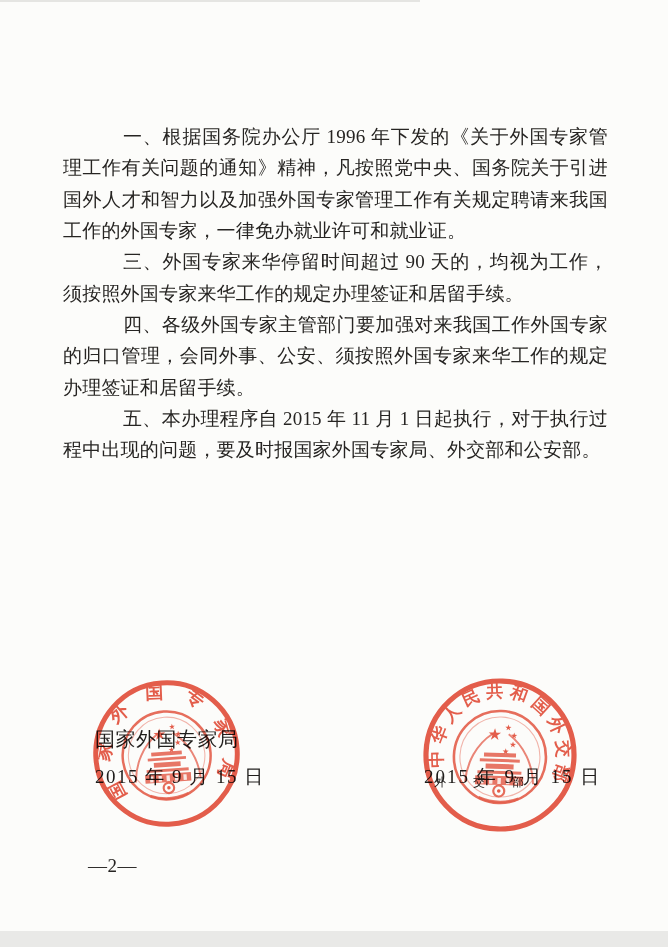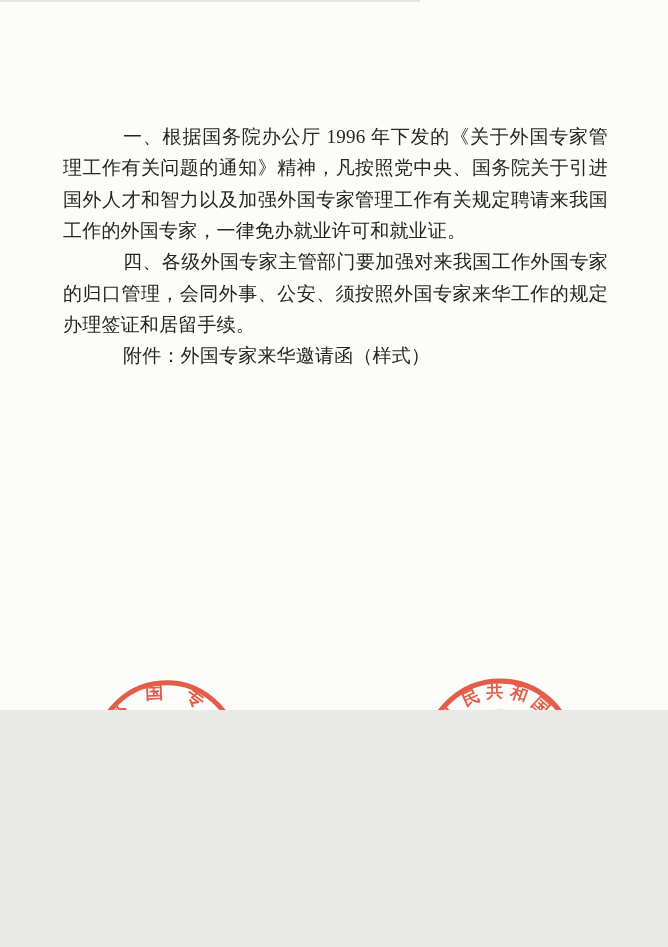--- a/index.html
+++ b/index.html
@@ -1,19 +1,19 @@
 <!DOCTYPE html>
 <html style="--seal-red: #e4523e; --ink: #262422; --paper: #fcfcfa;"><head>
 <meta charset="utf-8">
 <style>
   html, body { margin: 0; padding: 0; background: #e9e9e7; }
   .page {
     position: relative;
     width: 668px;
-    height: 710px;
+    height: 931px;
     margin: 0 auto;
     background: var(--paper, #fcfcfa);
     font-family: "Liberation Serif", "DejaVu Serif", serif;
     color: var(--ink, #262422);
     overflow: hidden;
   }
   .scan-edge {
     position: absolute; top: 0; left: 0;
     width: 420px; height: 2px;
     background: #d9d9d6; opacity: .65;
@@ -59,22 +59,23 @@
 </style>
 </head>
 <body>
 
 <div class="page">
 
   <div class="scan-edge"></div>
 
   <div class="body-text">
     <p>一、根据国务院办公厅 1996 年下发的《关于外国专家管理工作有关问题的通知》精神，凡按照党中央、国务院关于引进国外人才和智力以及加强外国专家管理工作有关规定聘请来我国工作的外国专家，一律免办就业许可和就业证。</p>
+    <p>三、外国专家来华停留时间超过 90 天的，均视为工作，须按照外国专家来华工作的规定办理签证和居留手续。</p>
     <p>四、各级外国专家主管部门要加强对来我国工作外国专家的归口管理，会同外事、公安、须按照外国专家来华工作的规定办理签证和居留手续。</p>
-    <p>附件：外国专家来华邀请函（样式）</p>
+    <p>五、本办理程序自 2015 年 11 月 1 日起执行，对于执行过程中出现的问题，要及时报国家外国专家局、外交部和公安部。</p>
   </div>
 
   <div class="sig agency-left">国家外国专家局</div>
   <div class="sig date-left">2015 年 9 月 15 日</div>
   <div class="sig agency-right">外 交 部</div>
   <div class="sig date-right">2015 年 9 月 15 日</div>
 
   <div class="seal seal-left">
     <svg viewBox="0 0 160 160" aria-hidden="true">
       <defs>

